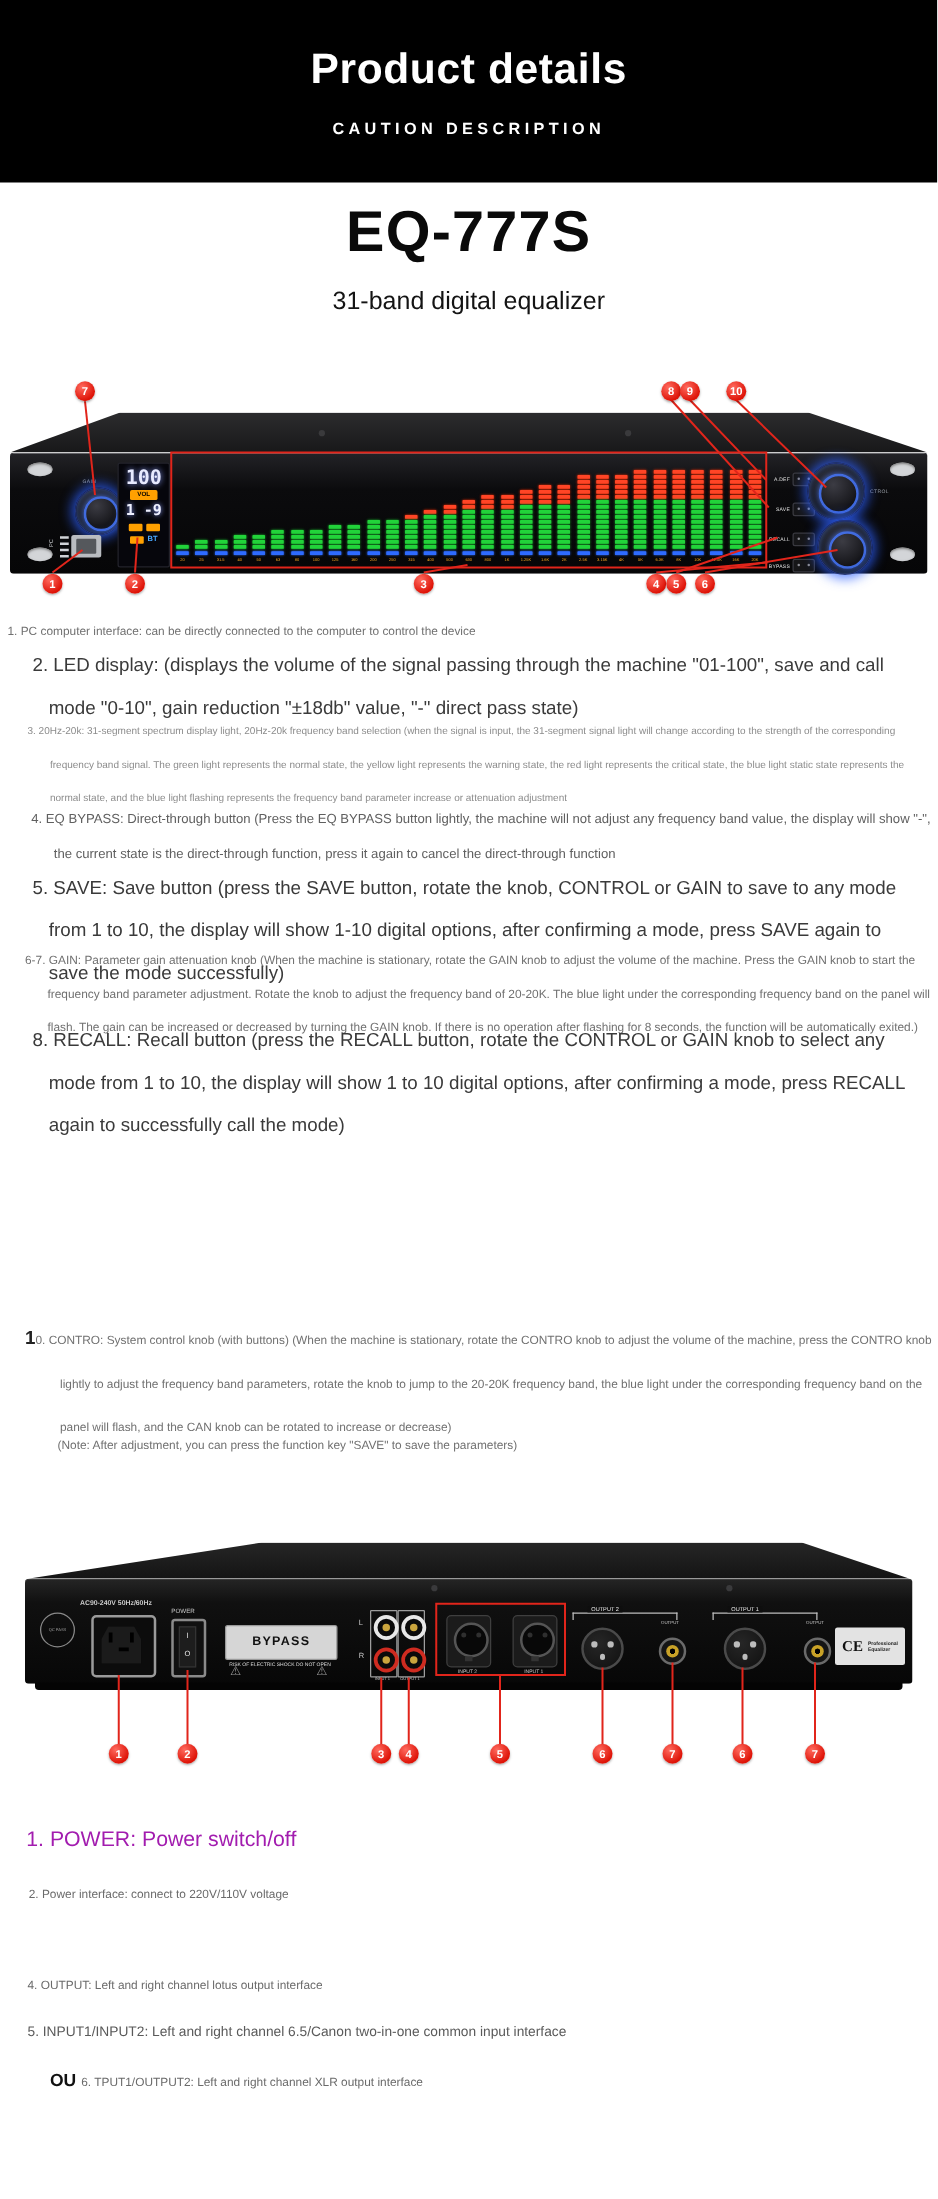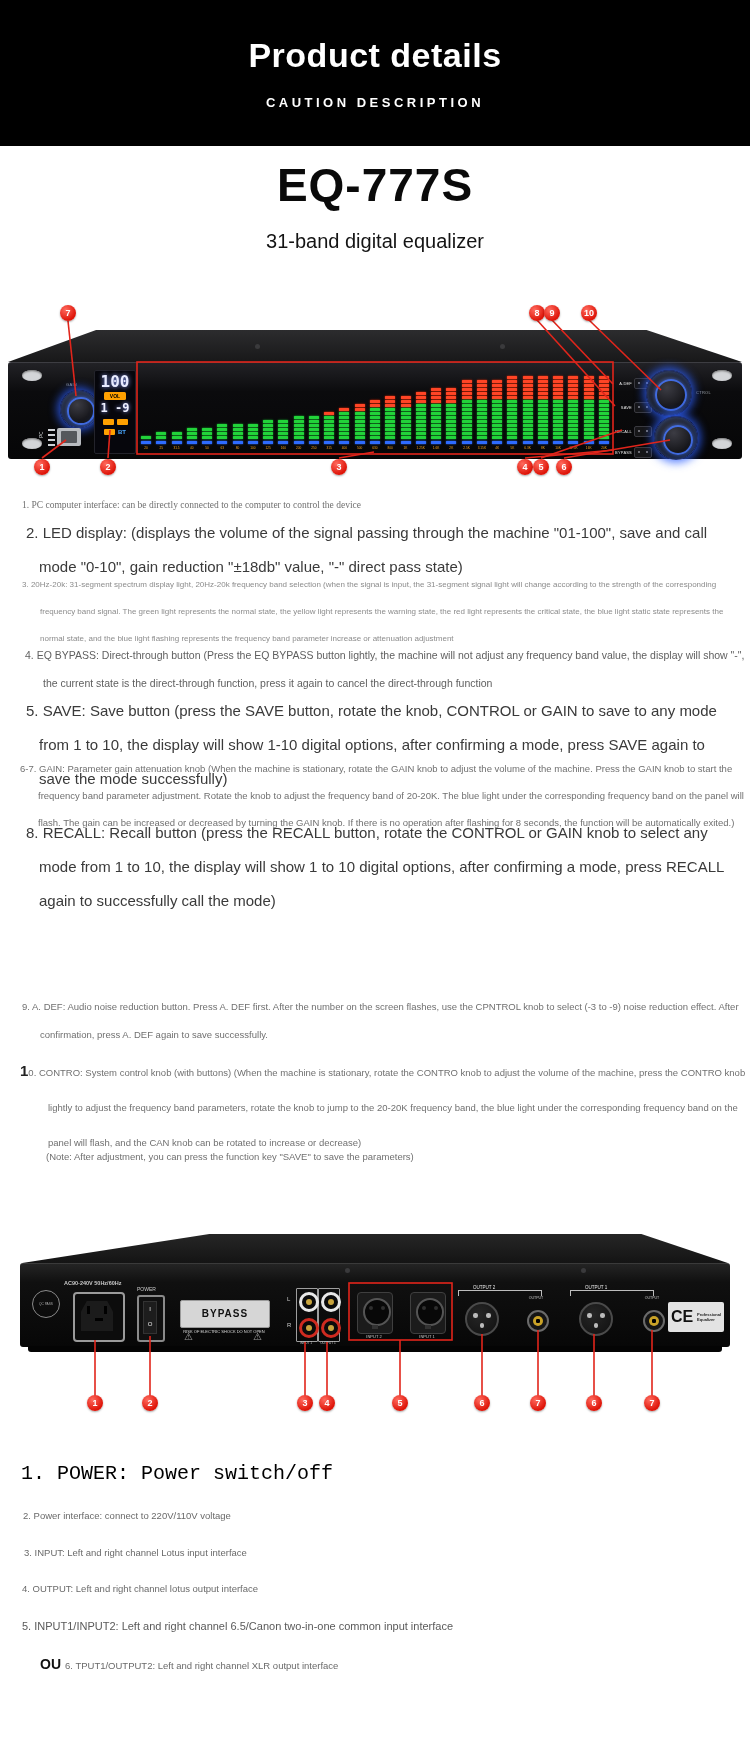--- a/index.html
+++ b/index.html
@@ -111,32 +111,32 @@
   .bracket{position:absolute;height:5px;border:1px solid #bdbdbd;border-bottom:none;z-index:2;}
   .grp-lab{position:absolute;font-size:4.5px;color:#e8e8e8;background:#0e0e0e;padding:0 3px;z-index:3;}
   .xlr{position:absolute;width:30px;height:30px;border-radius:50%;background:radial-gradient(circle at 40% 35%,#262626,#101010);
        border:2px solid #4a4a4a;z-index:3;}
   .pin{position:absolute;width:4.5px;height:4.5px;border-radius:50%;background:#bcbcbc;}
   .jack{position:absolute;width:18px;height:18px;border-radius:50%;border:2px solid #6a6a6a;background:#151515;z-index:3;}
   .jack::after{content:"";position:absolute;left:4px;top:4px;width:10px;height:10px;border-radius:50%;
                background:radial-gradient(circle,#000 28%,#c9a227 34%);}
   .ce{position:absolute;left:668px;top:72px;width:56px;height:30px;background:#e3e3e3;border-radius:2px;z-index:3;
       display:flex;align-items:center;justify-content:center;gap:4px;}
-  .ce-mark{font-size:16px;font-weight:bold;color:#111;}
+  .ce-mark{font-size:12px;font-weight:bold;color:#111;font-family:Liberation Serif, serif;}
   .ce-txt{font-size:4px;font-weight:bold;color:#222;line-height:5px;}
 
   
   .note{position:absolute;width:706px;}
   .n-s{font-size:9.5px;line-height:27px;color:#707070;padding-left:18px;text-indent:-18px;}
   .n-xs{font-size:8px;line-height:27px;color:#8c8c8c;padding-left:18px;text-indent:-18px;}
   .n-m{font-size:10.5px;line-height:28px;color:#5f5f5f;padding-left:18px;text-indent:-18px;}
   .n-l{font-size:15px;line-height:34px;color:#3a3a3a;padding-left:13px;text-indent:-13px;width:700px;}
   .lh28{line-height:28px;} .lh35{line-height:35px;padding-left:28px;text-indent:-28px;}
   .pfx{font-size:15px;font-weight:bold;color:#222;text-indent:0;}
-  .b-l{font-size:20px;color:#000000;font-family:Liberation Mono, monospace;}
+  .b-l{font-size:17px;color:#a21caf;}
   .b-s{font-size:9.5px;color:#6a6a6a;}
   .b-m{font-size:11px;color:#5a5a5a;}
   .pfx2{font-size:14px;font-weight:bold;color:#111;margin-right:4px;}
 </style>
 </head>
 <body>
 
 <div id="page">
 
   <div class="hdr">
@@ -642,28 +642,27 @@
       <div class="callout" style="left: 544px; top: 5px;">9</div>
       <div class="callout" style="left: 581px; top: 5px;">10</div>
       <div class="callout" style="left: 34px; top: 159px;">1</div>
       <div class="callout" style="left: 100px; top: 159px;">2</div>
       <div class="callout" style="left: 331px; top: 159px;">3</div>
       <div class="callout" style="left: 517px; top: 159px;">4</div>
       <div class="callout" style="left: 533px; top: 159px;">5</div>
       <div class="callout" style="left: 556px; top: 159px;">6</div>
     </div>
 
-  <div class="note n-s" style="left:22px;top:492px;font-family:Liberation Serif, serif;">1. PC computer interface: can be directly connected to the computer to control the device</div>
+  <div class="note n-s" style="left:6px;top:492px;">1. PC computer interface: can be directly connected to the computer to control the device</div>
   <div class="note n-l" style="left:26px;top:516px;">2. LED display: (displays the volume of the signal passing through the machine "01-100", save and call mode "0-10", gain reduction "±18db" value, "-" direct pass state)</div>
   <div class="note n-xs" style="left:22px;top:571px;">3. 20Hz-20k: 31-segment spectrum display light, 20Hz-20k frequency band selection (when the signal is input, the 31-segment signal light will change according to the strength of the corresponding frequency band signal. The green light represents the normal state, the yellow light represents the warning state, the red light represents the critical state, the blue light static state represents the normal state, and the blue light flashing represents the frequency band parameter increase or attenuation adjustment</div>
   <div class="note n-m" style="left:25px;top:641px;">4. EQ BYPASS: Direct-through button (Press the EQ BYPASS button lightly, the machine will not adjust any frequency band value, the display will show "-", the current state is the direct-through function, press it again to cancel the direct-through function</div>
   <div class="note n-l" style="left:26px;top:694px;">5. SAVE: Save button (press the SAVE button, rotate the knob, CONTROL or GAIN to save to any mode from 1 to 10, the display will show 1-10 digital options, after confirming a mode, press SAVE again to save the mode successfully)</div>
   <div class="note n-s" style="left:20px;top:755px;">6-7. GAIN: Parameter gain attenuation knob (When the machine is stationary, rotate the GAIN knob to adjust the volume of the machine. Press the GAIN knob to start the frequency band parameter adjustment. Rotate the knob to adjust the frequency band of 20-20K. The blue light under the corresponding frequency band on the panel will flash. The gain can be increased or decreased by turning the GAIN knob. If there is no operation after flashing for 8 seconds, the function will be automatically exited.)</div>
   <div class="note n-l" style="left:26px;top:816px;">8. RECALL: Recall button (press the RECALL button, rotate the CONTROL or GAIN knob to select any mode from 1 to 10, the display will show 1 to 10 digital options, after confirming a mode, press RECALL again to successfully call the mode)</div>
-  <div class="note n-s lh28" style="left:22px;top:993px;">9. A. DEF: Audio noise reduction button. Press A. DEF first. After the number on the screen flashes, use the CPNTROL knob to select (-3 to -9) noise reduction effect. After confirmation, press A. DEF again to save successfully.</div>
   <div class="note n-s lh35" style="left:20px;top:1053px;"><span class="pfx">1</span><span>0. CONTRO: System control knob (with buttons) (When the machine is stationary, rotate the CONTRO knob to adjust the volume of the machine, press the CONTRO knob lightly to adjust the frequency band parameters, rotate the knob to jump to the 20-20K frequency band, the blue light under the corresponding frequency band on the panel will flash, and the CAN knob can be rotated to increase or decrease)</span></div>
   <div class="note n-s" style="left:46px;top:1143px;">(Note: After adjustment, you can press the function key "SAVE" to save the parameters)</div>
 
   <div id="fig2" class="fig">
     <div class="top-face2"></div>
     <div class="face2"></div>
     <div class="lip2"></div>
     <div class="screw" style="left:345px;top:38px;"></div>
     <div class="screw" style="left:581px;top:38px;"></div>
 
@@ -755,18 +754,17 @@
       <div class="callout" style="left: 319px; top: 165px;">4</div>
       <div class="callout" style="left: 392px; top: 165px;">5</div>
       <div class="callout" style="left: 474px; top: 165px;">6</div>
       <div class="callout" style="left: 530px; top: 165px;">7</div>
       <div class="callout" style="left: 586px; top: 165px;">6</div>
       <div class="callout" style="left: 644px; top: 165px;">7</div>
     </div>
 
   <div class="note b-l" style="left:21px;top:1462px;">1. POWER: Power switch/off</div>
   <div class="note b-s" style="left:23px;top:1510px;">2. Power interface: connect to 220V/110V voltage</div>
-  <div class="note b-s" style="left:24px;top:1547px;">3. INPUT: Left and right channel Lotus input interface</div>
   <div class="note b-s" style="left:22px;top:1583px;">4. OUTPUT: Left and right channel lotus output interface</div>
   <div class="note b-m" style="left:22px;top:1620px;">5. INPUT1/INPUT2: Left and right channel 6.5/Canon two-in-one common input interface</div>
   <div class="note b-s" style="left:40px;top:1656px;"><span class="pfx2">OU</span><span>6. TPUT1/OUTPUT2: Left and right channel XLR output interface</span></div>
 
 </div>
 
 </body></html>

